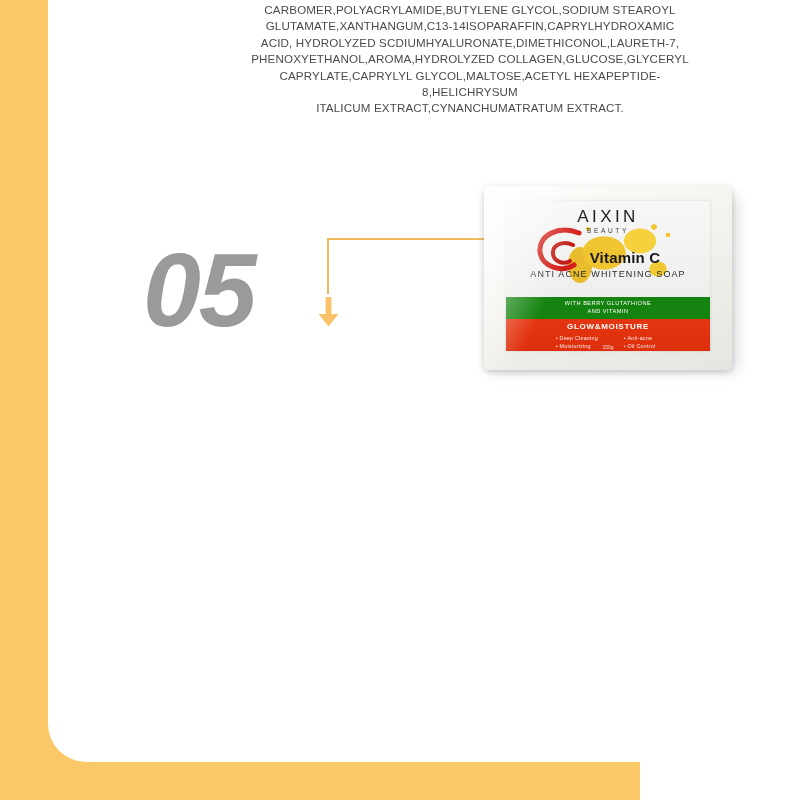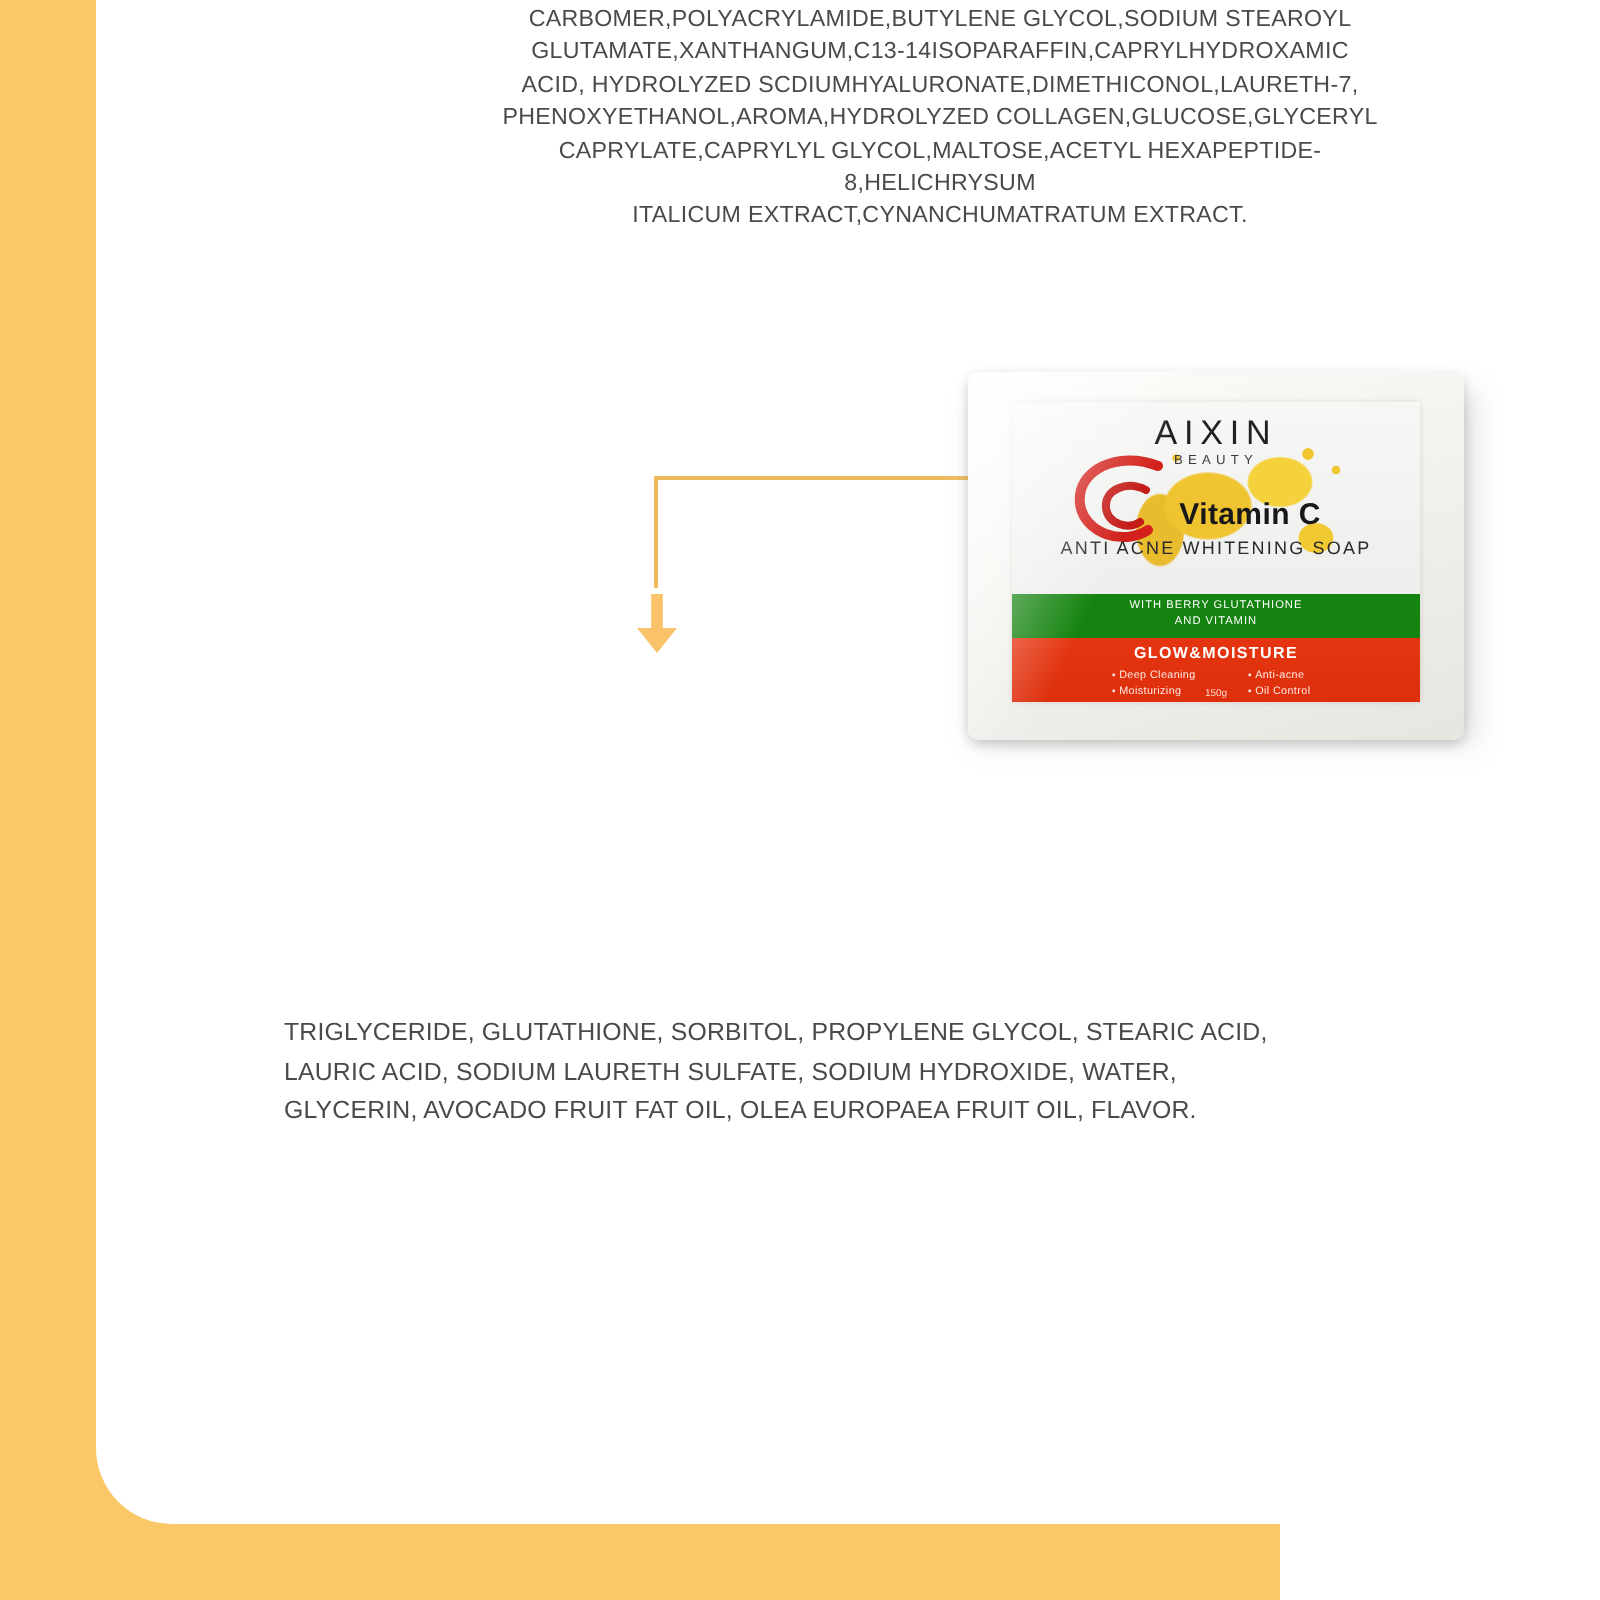--- a/index.html
+++ b/index.html
@@ -209,33 +209,31 @@
 
   <div class="panel">
 
     <div class="top-ingredients">CARBOMER,POLYACRYLAMIDE,BUTYLENE GLYCOL,SODIUM STEAROYL
 GLUTAMATE,XANTHANGUM,C13-14ISOPARAFFIN,CAPRYLHYDROXAMIC
 ACID, HYDROLYZED SCDIUMHYALURONATE,DIMETHICONOL,LAURETH-7,
 PHENOXYETHANOL,AROMA,HYDROLYZED COLLAGEN,GLUCOSE,GLYCERYL
 CAPRYLATE,CAPRYLYL GLYCOL,MALTOSE,ACETYL HEXAPEPTIDE-8,HELICHRYSUM
 ITALICUM EXTRACT,CYNANCHUMATRATUM EXTRACT.</div>
 
+    <div class="step-number">05</div>
 
     <div class="conn-h"></div>
     <div class="conn-v"></div>
     <div class="conn-arrow">
       <svg width="21" height="30" viewBox="0 0 21 30">
         <path d="M7.6 0 H13.4 V17 H20.5 L10.5 29.5 L0.5 17 H7.6 Z" fill="#fac36a"></path>
       </svg>
     </div>
 
 
-    <div class="bottom-ingredients">TRIGLYCERIDE, GLUTATHIONE, SORBITOL, PROPYLENE GLYCOL, STEARIC ACID,
-LAURIC ACID, SODIUM LAURETH SULFATE, SODIUM HYDROXIDE, WATER,
-GLYCERIN, AVOCADO FRUIT FAT OIL, OLEA EUROPAEA FRUIT OIL, FLAVOR.</div>
 
     <div class="product">
       <div class="soap-shadow"></div>
       <div class="soap-bar">
 
         <div class="label">
 
           <div class="label-top">
             <div class="splash"></div>
             <div class="swoosh">

